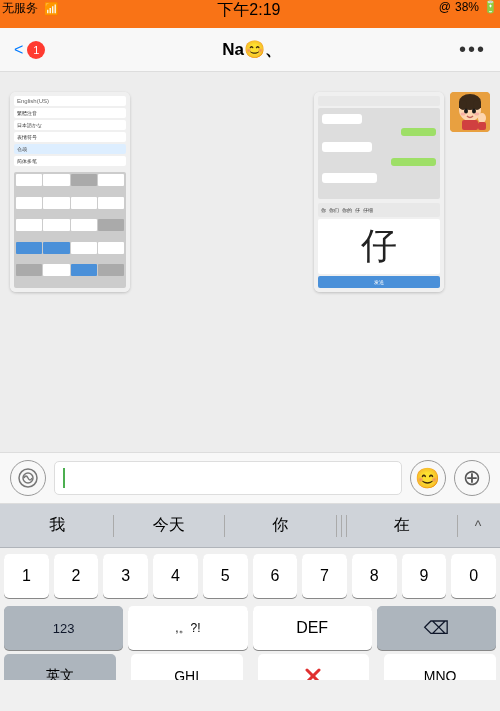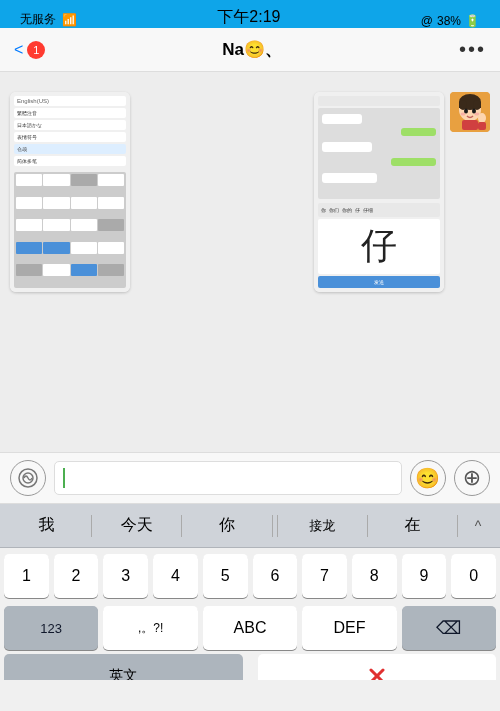--- a/index.html
+++ b/index.html
@@ -9,25 +9,25 @@
       height: 711px;
       font-family: -apple-system, 'PingFang SC', 'Helvetica Neue', sans-serif;
       background: #f0f0f0;
       overflow: hidden;
       position: relative;
     }
 
     
     .status-bar {
       height: 28px;
-      background: #0ea5e9;
-      display: flex;
-      align-items: flex-end;
+      background: #f97316;
+      display: flex;
+      align-items: flex-start;
       justify-content: space-between;
-      padding: 0 20px;
+      padding: 0 2px;
       font-size: 12px;
       font-weight: 500;
     }
     .status-left { display: flex; align-items: center; gap: 6px; }
     .status-center { font-size: 16px; font-weight: 500; }
     .status-right { display: flex; align-items: center; gap: 4px; font-size: 12px; }
 
     
     .nav-bar {
       height: 44px;
@@ -535,21 +535,20 @@
 </div>
 
 <div class="suggestion-bar">
   <div class="suggestion-item">我</div>
   <div class="suggestion-divider"></div>
   <div class="suggestion-item">今天</div>
   <div class="suggestion-divider"></div>
   <div class="suggestion-item">你</div>
   <div class="suggestion-divider"></div>
   <div class="suggestion-divider"></div>
-  <div class="suggestion-item special">接龙</div>
   <div class="suggestion-divider"></div>
   <div class="suggestion-item">在</div>
   <div class="suggestion-divider"></div>
   <div class="suggestion-arrow">^</div>
 </div>
 
 <div class="keyboard-rows">
 
   <div class="key-row">
     <div class="key">1</div>
@@ -560,28 +559,29 @@
     <div class="key">6</div>
     <div class="key">7</div>
     <div class="key">8</div>
     <div class="key">9</div>
     <div class="key">0</div>
   </div>
 
   <div class="key-row">
     <div class="key dark">123</div>
     <div class="key" style="font-size:12px;">,。?!</div>
-    <div class="key">ABC</div>
     <div class="key">DEF</div>
     <div class="key dark delete-key">⌫</div>
   </div>
 </div>
 
 <div class="partial-row">
   <div class="partial-key">英文</div>
+  <div class="partial-key white">GHI</div>
   <div class="partial-key white" style="position:relative;">
 
     <svg width="20" height="20" viewBox="0 0 20 20" xmlns="http://www.w3.org/2000/svg" style="position:absolute;">
       <line x1="4" y1="4" x2="16" y2="16" stroke="#e03030" stroke-width="3" stroke-linecap="round"></line>
       <line x1="16" y1="4" x2="4" y2="16" stroke="#e03030" stroke-width="3" stroke-linecap="round"></line>
     </svg>
   </div>
+  <div class="partial-key white">MNO</div>
 </div>
 
 </body></html>

